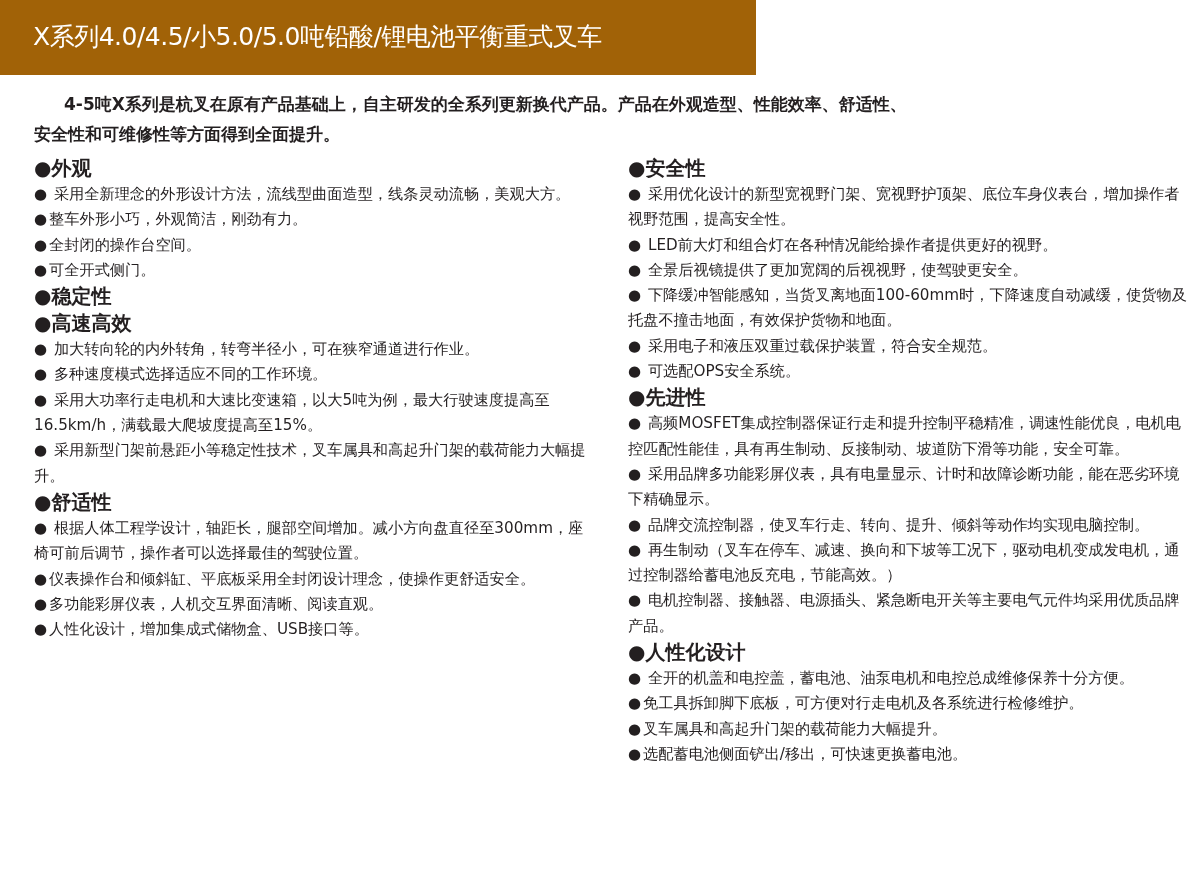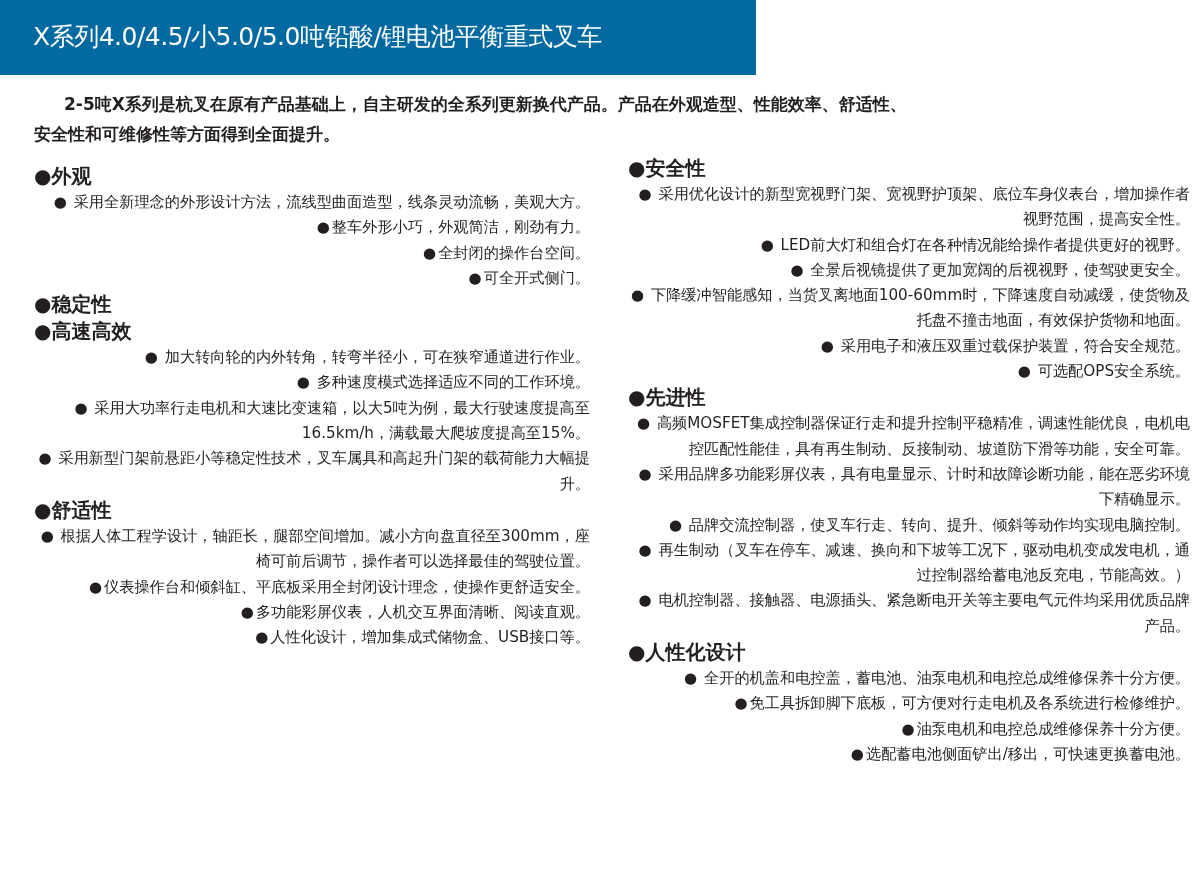--- a/index.html
+++ b/index.html
@@ -3,55 +3,55 @@
   <meta charset="utf-8">
   <style>
     html, body { margin: 0; padding: 0; background: #ffffff; }
     body {
       width: 1204px; height: 876px; position: relative; overflow: hidden;
       font-family: "DejaVu Sans", "Liberation Sans", sans-serif;
       color: #231f20;
     }
     .banner {
       position: absolute; left: 0; top: 0; width: 756px; height: 75px;
-      background: #0369a1;
+      background: #a16207;
     }
     .banner-title {
       position: absolute; left: 33px; top: 20px;
       color: #ffffff; font-size: 25px; line-height: 34px; white-space: nowrap;
       letter-spacing: -0.5px;
     }
     .intro {
       position: absolute; left: 34px; top: 89px; width: 1010px;
       font-size: 17px; font-weight: bold; line-height: 30px;
     }
     .intro .first { display: block; text-indent: 30px; white-space: nowrap; }
     .intro .second { display: block; white-space: nowrap; }
     .col {
       position: absolute; top: 155px;
       font-size: 15.2px; line-height: 25.3px;
     }
-    .col-left { left: 34px; width: 556px; margin-top: 8px; }
+    .col-left { left: 34px; width: 556px; }
     .col-right { left: 628px; width: 562px; }
     .section-title {
       font-size: 20px; font-weight: bold; line-height: 27px; margin: 0;
       white-space: nowrap;
     }
-    .item { margin: 0; text-align: right; }
+    .item { margin: 0; }
     .dot { font-size: 15px; margin-right: 2px; }
   </style>
 </head>
 <body>
 
 <div class="banner">
   <div class="banner-title">X系列4.0/4.5/小5.0/5.0吨铅酸/锂电池平衡重式叉车</div>
 </div>
 
 <div class="intro">
-  <span class="first">2-5吨X系列是杭叉在原有产品基础上，自主研发的全系列更新换代产品。产品在外观造型、性能效率、舒适性、</span>
+  <span class="first">4-5吨X系列是杭叉在原有产品基础上，自主研发的全系列更新换代产品。产品在外观造型、性能效率、舒适性、</span>
   <span class="second">安全性和可维修性等方面得到全面提升。</span>
 </div>
 
 <div class="col col-left">
 
   <div>
     <p class="section-title"><span>●</span><span>外观</span></p>
     <p class="item"><span class="dot">●</span> <span>采用全新理念的外形设计方法，流线型曲面造型，线条灵动流畅，美观大方。</span></p>
     <p class="item"><span class="dot">●</span><span>整车外形小巧，外观简洁，刚劲有力。</span></p>
     <p class="item"><span class="dot">●</span><span>全封闭的操作台空间。</span></p>
@@ -97,16 +97,16 @@
     <p class="item"><span class="dot">●</span> <span>采用品牌多功能彩屏仪表，具有电量显示、计时和故障诊断功能，能在恶劣环境下精确显示。</span></p>
     <p class="item"><span class="dot">●</span> <span>品牌交流控制器，使叉车行走、转向、提升、倾斜等动作均实现电脑控制。</span></p>
     <p class="item"><span class="dot">●</span> <span>再生制动（叉车在停车、减速、换向和下坡等工况下，驱动电机变成发电机，通过控制器给蓄电池反充电，节能高效。）</span></p>
     <p class="item"><span class="dot">●</span> <span>电机控制器、接触器、电源插头、紧急断电开关等主要电气元件均采用优质品牌产品。</span></p>
   </div>
 
   <div>
     <p class="section-title"><span>●</span><span>人性化设计</span></p>
     <p class="item"><span class="dot">●</span> <span>全开的机盖和电控盖，蓄电池、油泵电机和电控总成维修保养十分方便。</span></p>
     <p class="item"><span class="dot">●</span><span>免工具拆卸脚下底板，可方便对行走电机及各系统进行检修维护。</span></p>
-    <p class="item"><span class="dot">●</span><span>油泵电机和电控总成维修保养十分方便。</span></p>
+    <p class="item"><span class="dot">●</span><span>叉车属具和高起升门架的载荷能力大幅提升。</span></p>
     <p class="item"><span class="dot">●</span><span>选配蓄电池侧面铲出/移出，可快速更换蓄电池。</span></p>
   </div>
 </div>
 
 </body></html>

